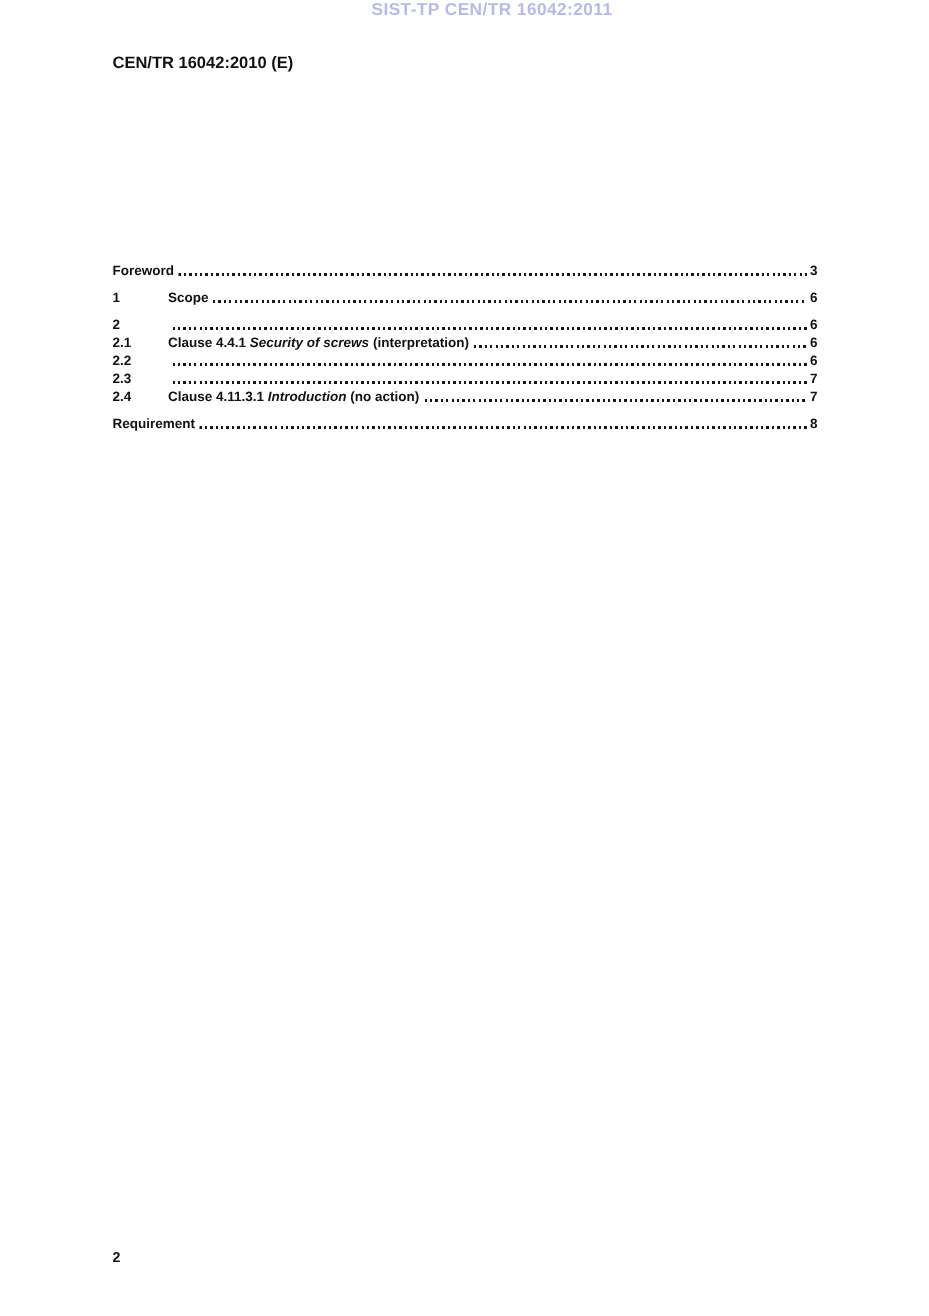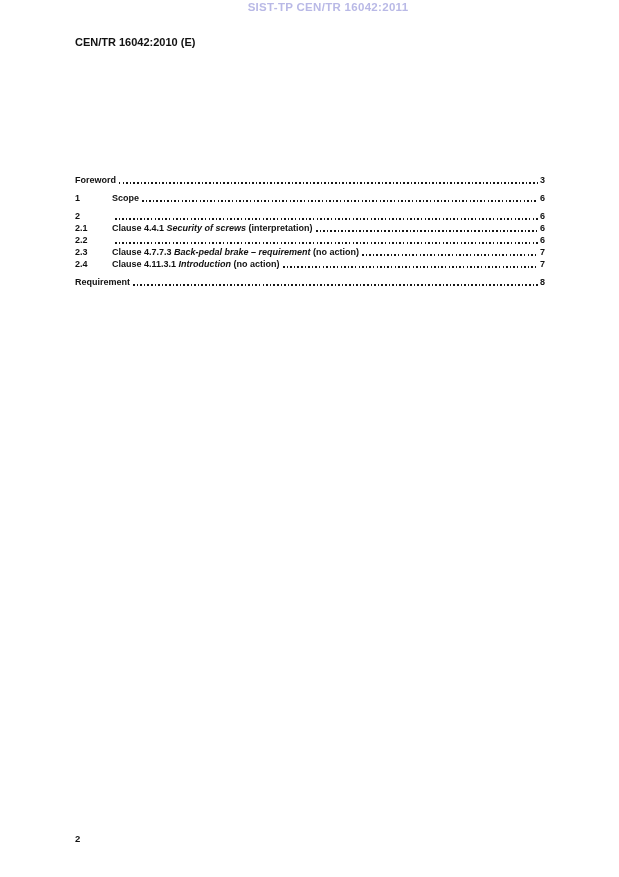--- a/index.html
+++ b/index.html
@@ -135,21 +135,20 @@
     <span class="leader"></span>
     <span class="toc-page">6</span>
   </div>
         <div class="toc-row">
     <span class="toc-num">2.2</span>
     <span class="leader"></span>
     <span class="toc-page">6</span>
   </div>
         <div class="toc-row">
     <span class="toc-num">2.3</span>
-    <span class="toc-title"><span>Clause 4.7.7.3 </span><span class="it">Back-pedal brake – requirement</span><span> (no action)</span></span>
     <span class="leader"></span>
     <span class="toc-page">7</span>
   </div>
         <div class="toc-row">
     <span class="toc-num">2.4</span>
     <span class="toc-title"><span>Clause 4.11.3.1 </span><span class="it">Introduction</span><span> (no action)</span></span>
     <span class="leader"></span>
     <span class="toc-page">7</span>
   </div>
       </div>

